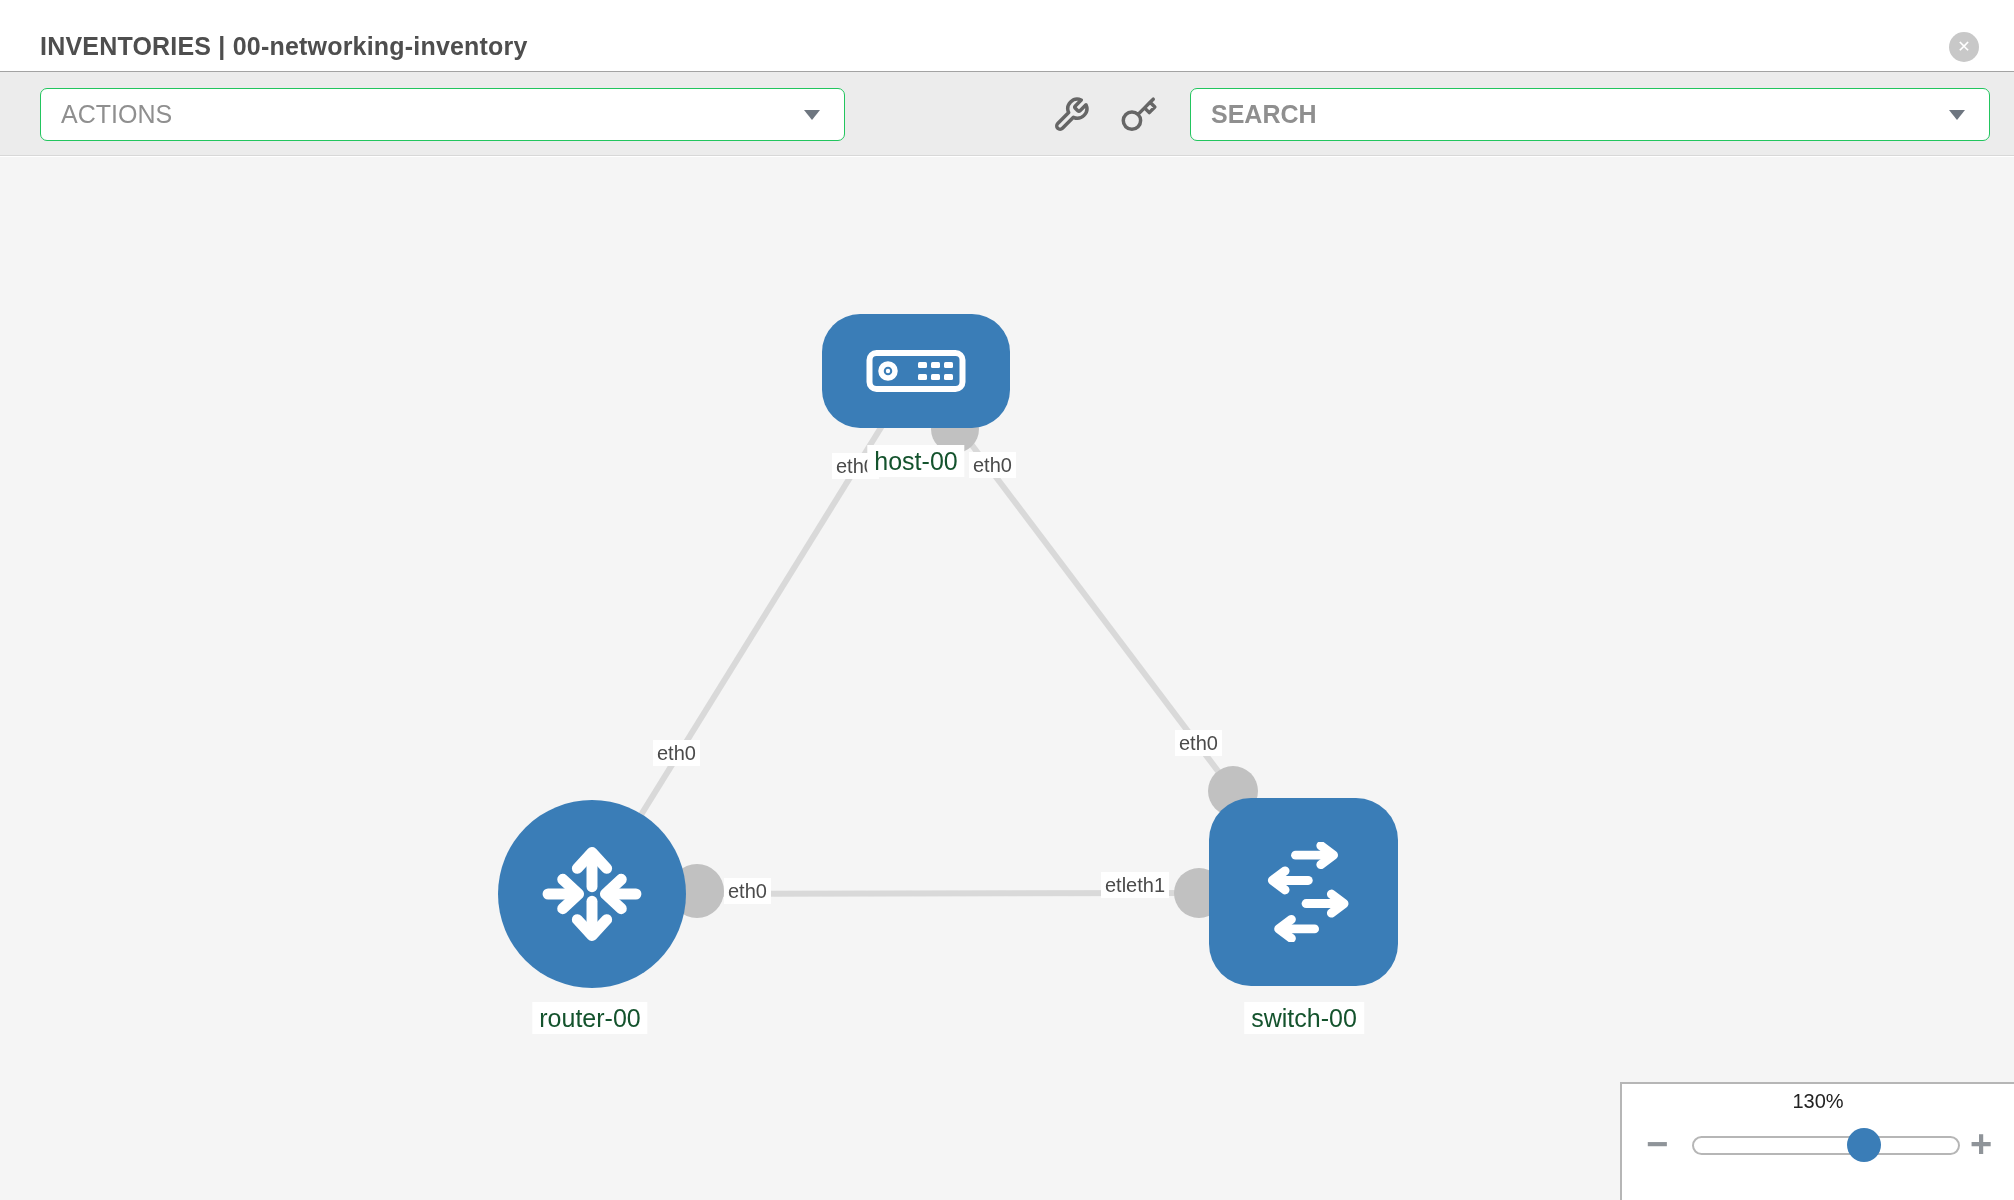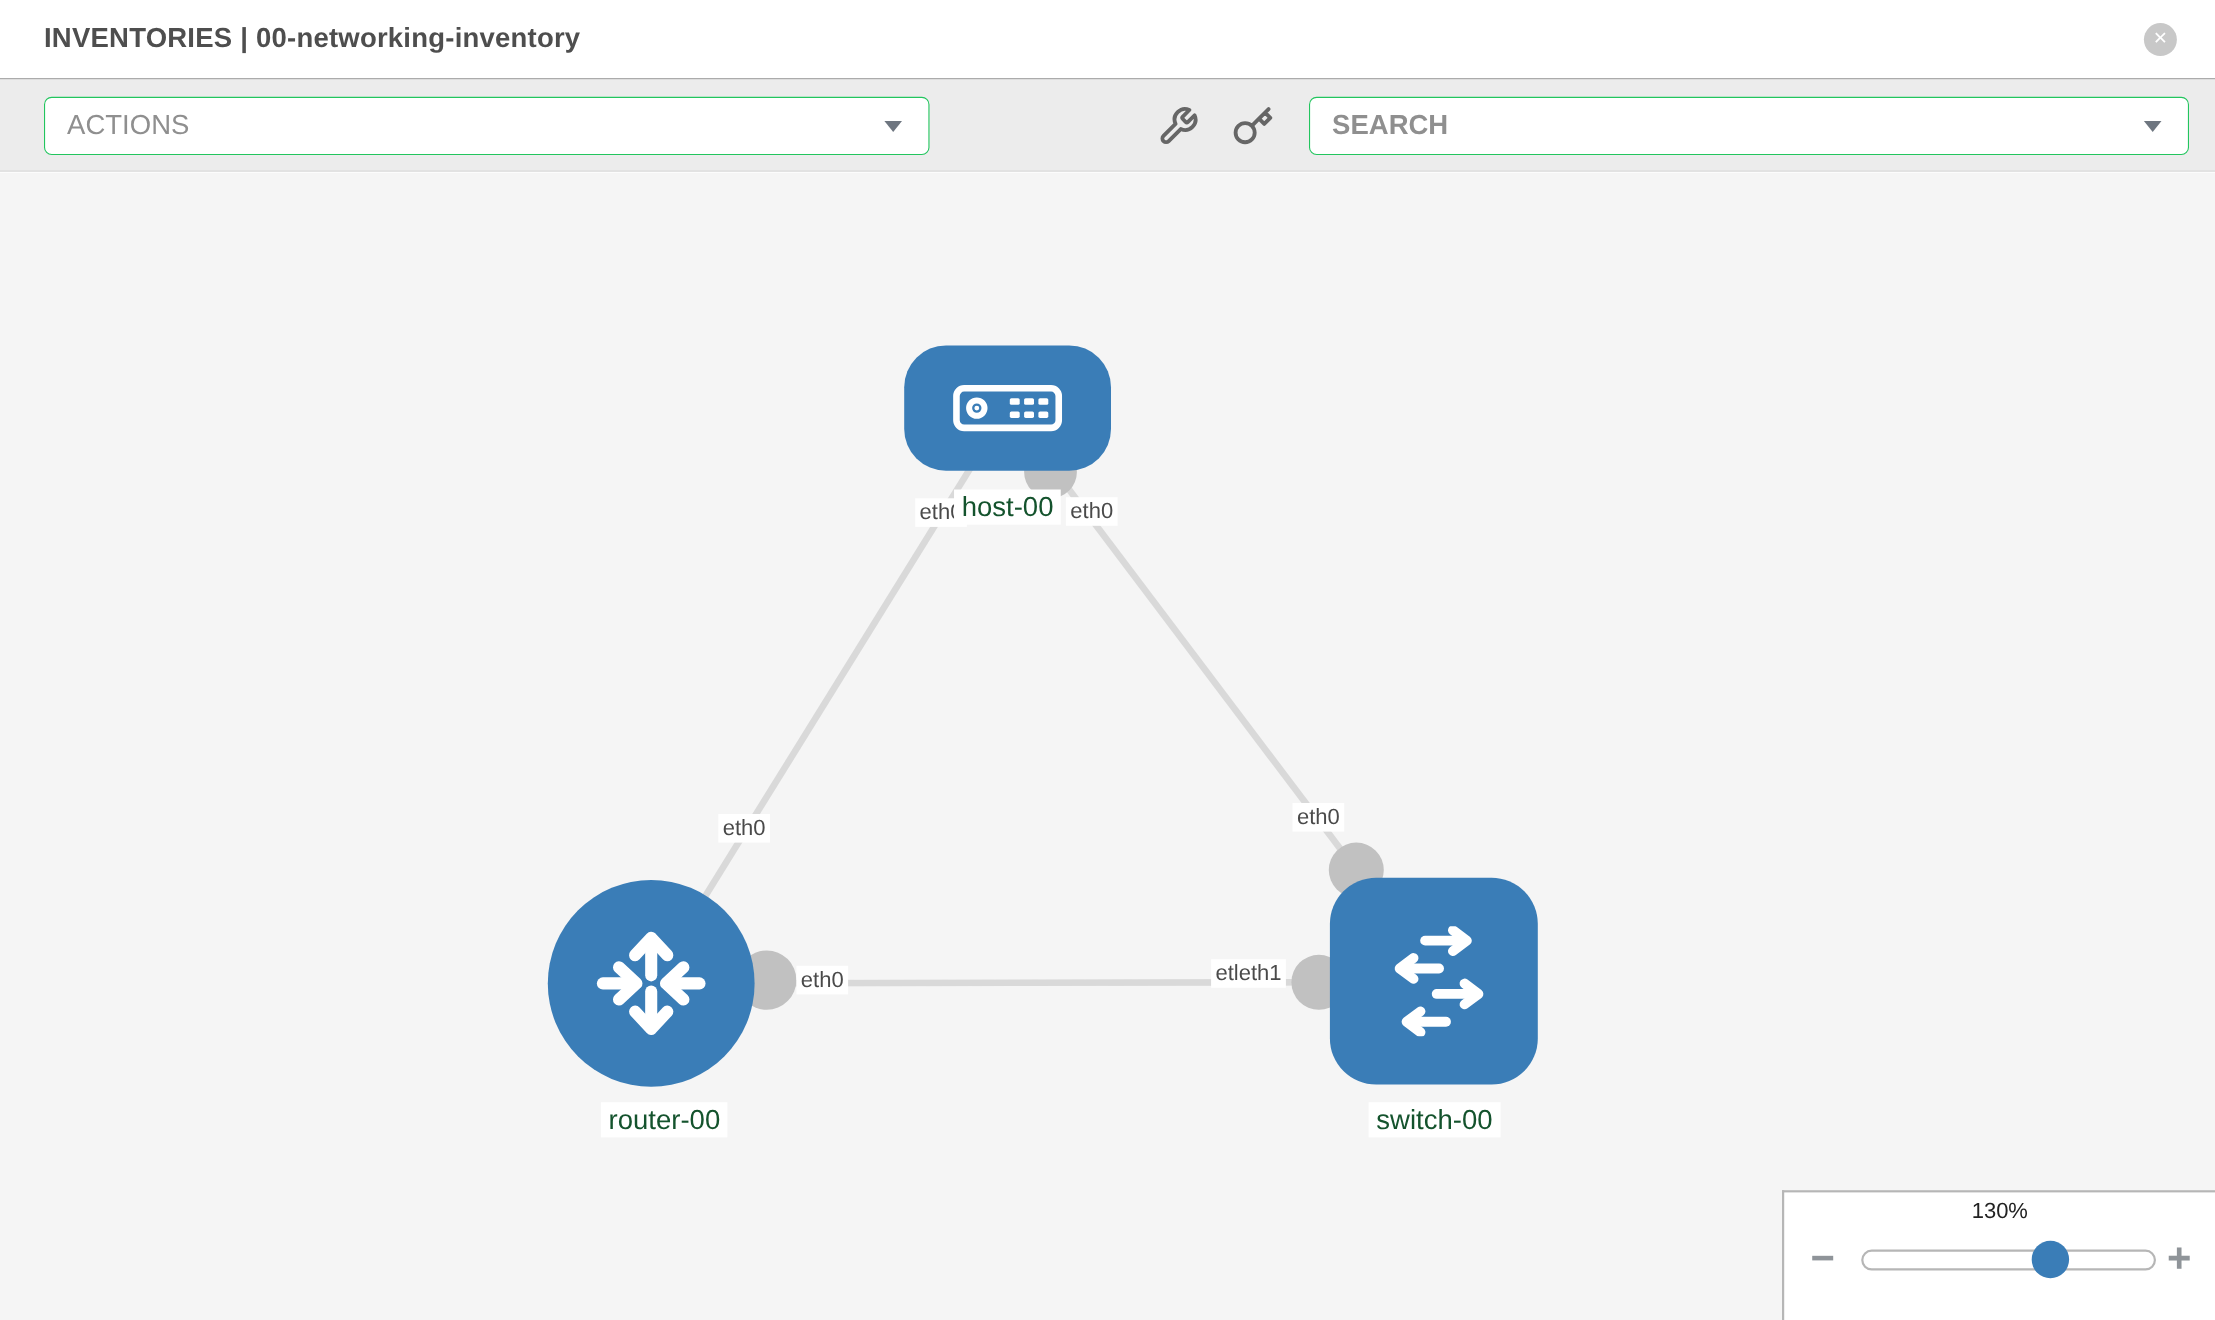--- a/index.html
+++ b/index.html
@@ -1,21 +1,21 @@
 <!DOCTYPE html>
 <html><head>
 <meta charset="utf-8">
 <style>
   * { margin: 0; padding: 0; box-sizing: border-box; }
   html, body { width: 2014px; height: 1200px; overflow: hidden; }
   body { font-family: "Liberation Sans", "DejaVu Sans", sans-serif; background: #fff; }
   #app { position: relative; width: 2014px; height: 1200px; background: #fff; }
 
   
-  .header { position: absolute; left: 0; top: 0; width: 100%; height: 90px; background: #ffffff; }
+  .header { position: absolute; left: 0; top: 11px; width: 100%; height: 90px; background: #ffffff; }
   .header-title { position: absolute; left: 40px; top: 0; line-height: 71px;
     font-size: 25px; font-weight: bold; color: #4e4e4e; letter-spacing: 0.2px; }
   .close-btn { position: absolute; left: 1949px; top: 21px; width: 30px; height: 30px;
     border-radius: 50%; background: #c8c8c8; color: #ffffff; text-align: center;
     line-height: 30px; font-size: 16px; font-weight: bold; cursor: pointer; }
 
   
   .toolbar { position: absolute; left: 0; top: 71px; width: 100%; height: 85px;
     background: #ececec; border-top: 1px solid #a3a3a3; border-bottom: 1px solid #d8d8d8; }
   .select-box { position: absolute; top: 16px; height: 53px; background: #ffffff;
@@ -152,21 +152,21 @@
     </div>
 
     <div class="iface-label" style="left:832px; top:296px;">eth0</div>
     <div class="iface-label" style="left:969px; top:295px;">eth0</div>
     <div class="iface-label" style="left:653px; top:583px;">eth0</div>
     <div class="iface-label" style="left:1175px; top:573px;">eth0</div>
     <div class="iface-label" style="left:724px; top:721px;">eth0</div>
     <div class="iface-label" style="left:1101px; top:715px;">etleth1</div>
 
     <div class="node-label" style="left:916px; top:288px;">host-00</div>
-    <div class="node-label" style="left:590px; top:845px;margin-left:14px;">router-00</div>
+    <div class="node-label" style="left:590px; top:845px;">router-00</div>
     <div class="node-label" style="left:1304px; top:845px;">switch-00</div>
   </div>
 
   <div class="zoom-panel">
     <div class="zoom-level">130%</div>
     <div class="zoom-minus">−</div>
     <div class="zoom-track"></div>
     <div class="zoom-handle"></div>
     <div class="zoom-plus">+</div>
   </div>

